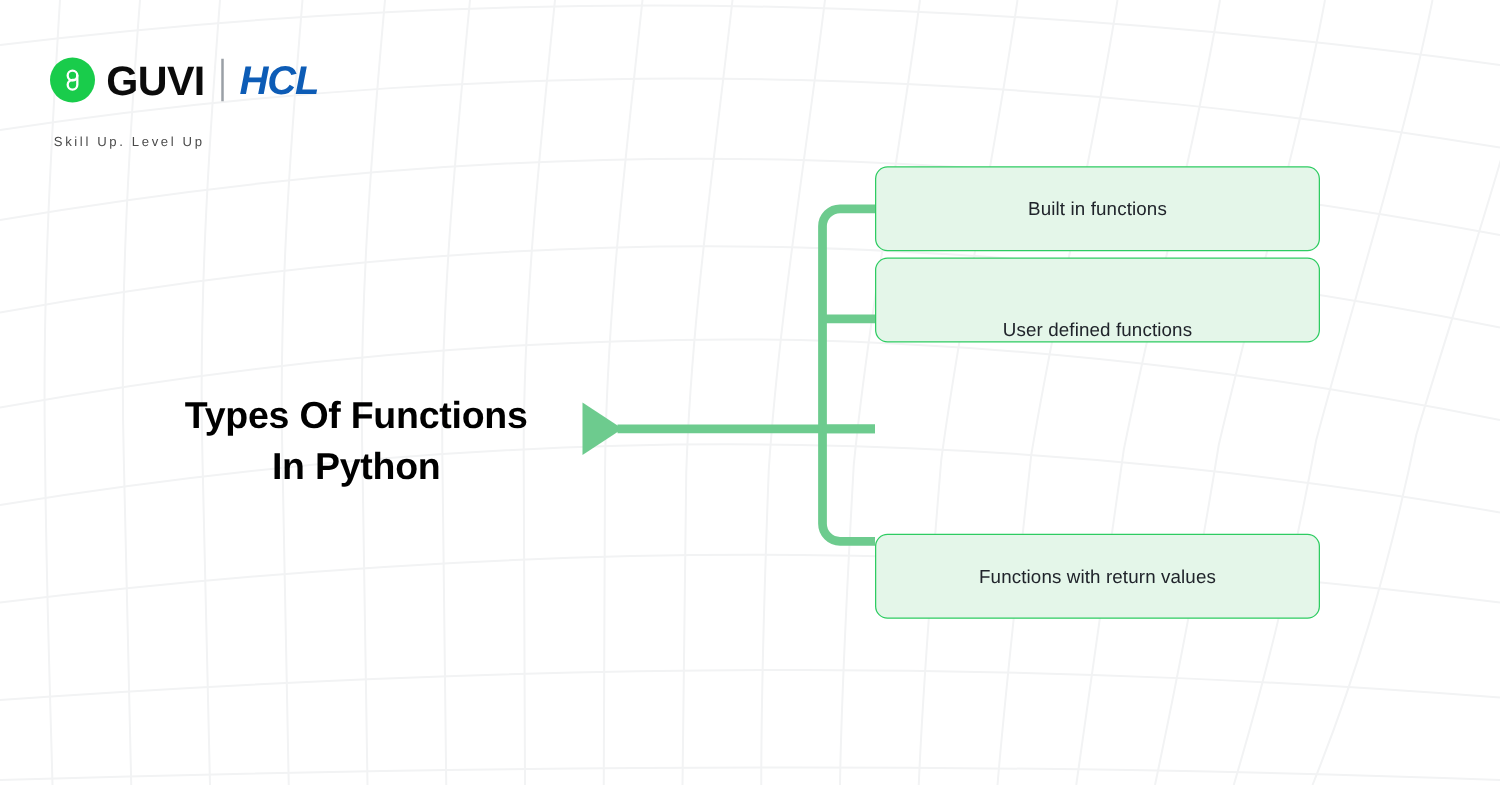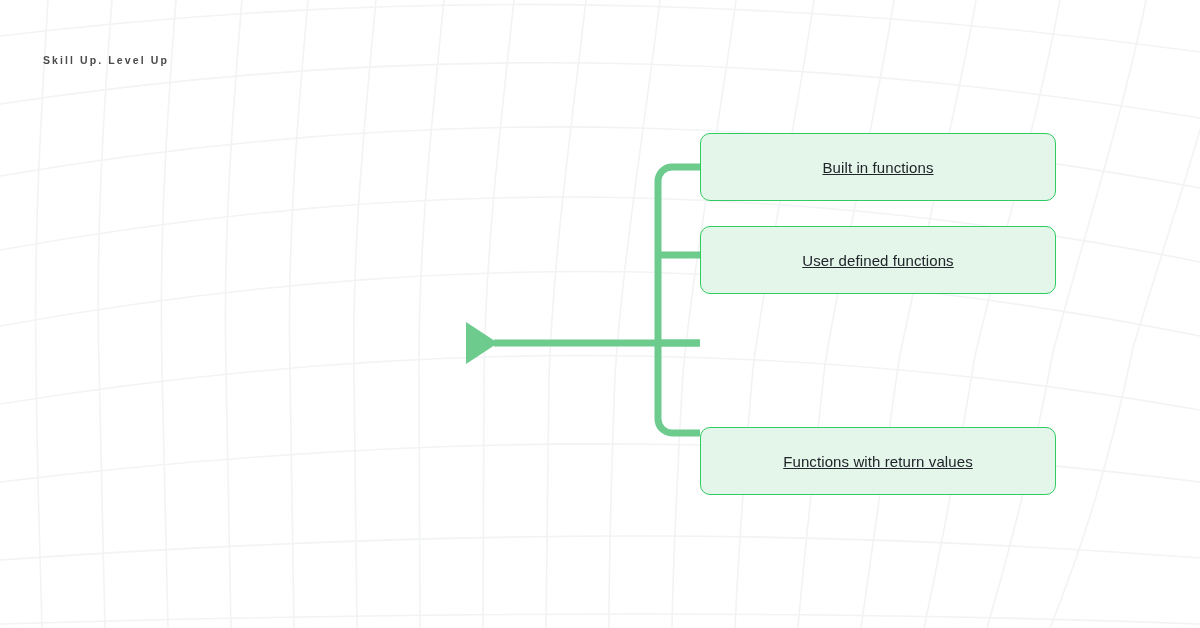--- a/index.html
+++ b/index.html
@@ -66,24 +66,24 @@
   }
   #hcl-wordmark {
     font-size: 32px;
     font-weight: bold;
     font-style: italic;
     color: #0D5CB6;
     letter-spacing: -1px;
     line-height: 1;
   }
   #brand-tagline {
-    margin-top: 10px;
+    margin-top: 24px;
     margin-left: 3px;
     font-size: 10.5px;
-    font-weight: bold;
+    font-weight: normal;
     color: #4a4a4a;
     letter-spacing: 2.1px;
   }
   
   #title {
     position: absolute;
     left: 70px;
     top: 312px;
     width: 430px;
     text-align: center;
@@ -113,24 +113,23 @@
     border: 1.6px solid #2ECC62;
     border-radius: 10px;
     display: flex;
     align-items: center;
     justify-content: center;
   }
   .node-label {
     font-size: 15px;
     color: #20242b;
     letter-spacing: 0.1px;
-    text-decoration: underline;
   }
   #node-0 { top: 133px; }
-  #node-1 { top: 226px; }
+  #node-1 { top: 206px; align-items: flex-end; }
   #node-2 { top: 310px; }
   #node-3 { top: 399px; margin-top: 28px; }
 </style>
 </head>
 <body>
 
 <div id="canvas">
 
   <svg id="bg-grid" viewBox="0 0 1200 628" xmlns="http://www.w3.org/2000/svg">
     <g fill="none" stroke="#f2f3f4" stroke-width="1.6">
@@ -159,23 +158,38 @@
       <path d="M 0 250 C 200 214, 420 192, 640 198 C 860 204, 1040 230, 1200 262"></path>
       <path d="M 0 326 C 200 290, 420 268, 640 272 C 860 278, 1040 304, 1200 336"></path>
       <path d="M 0 404 C 200 372, 420 352, 640 356 C 860 360, 1040 382, 1200 410"></path>
       <path d="M 0 482 C 200 458, 420 442, 640 444 C 860 446, 1040 462, 1200 482"></path>
       <path d="M 0 560 C 200 546, 420 536, 640 536 C 860 536, 1040 546, 1200 558"></path>
       <path d="M 0 624 C 200 618, 420 614, 640 614 C 860 614, 1040 618, 1200 624"></path>
     </g>
   </svg>
 
   <div id="brand">
+    <div id="brand-row">
+      <span id="guvi-mark">
+        <svg width="22" height="22" viewBox="0 0 24 24" xmlns="http://www.w3.org/2000/svg" fill="none" stroke="#ffffff" stroke-width="2">
+          <circle cx="12" cy="8" r="4.2"></circle>
+          <path d="M 16.2 8 L 16.2 16.2 A 4.2 4.2 0 1 1 12 12 L 14 12" stroke-linecap="round"></path>
+        </svg>
+      </span>
+      <span id="guvi-wordmark">GUVI</span>
+      <span id="brand-divider"></span>
+      <span id="hcl-wordmark">HCL</span>
+    </div>
     <div id="brand-tagline">Skill Up. Level Up</div>
   </div>
 
+  <div id="title">
+    <span class="tline">Types Of Functions</span>
+    <span class="tline">In Python</span>
+  </div>
 
   <svg id="connectors" viewBox="0 0 1200 628" xmlns="http://www.w3.org/2000/svg">
 
     <polygon points="466,322 498,343 466,364" fill="#6DCB8E"></polygon>
     <g fill="none" stroke="#6DCB8E" stroke-width="7" stroke-linecap="butt">
 
       <path d="M 494 343 L 700 343"></path>
 
       <path d="M 700 167 L 672 167 A 14 14 0 0 0 658 181 L 658 419 A 14 14 0 0 0 672 433 L 700 433"></path>
 

